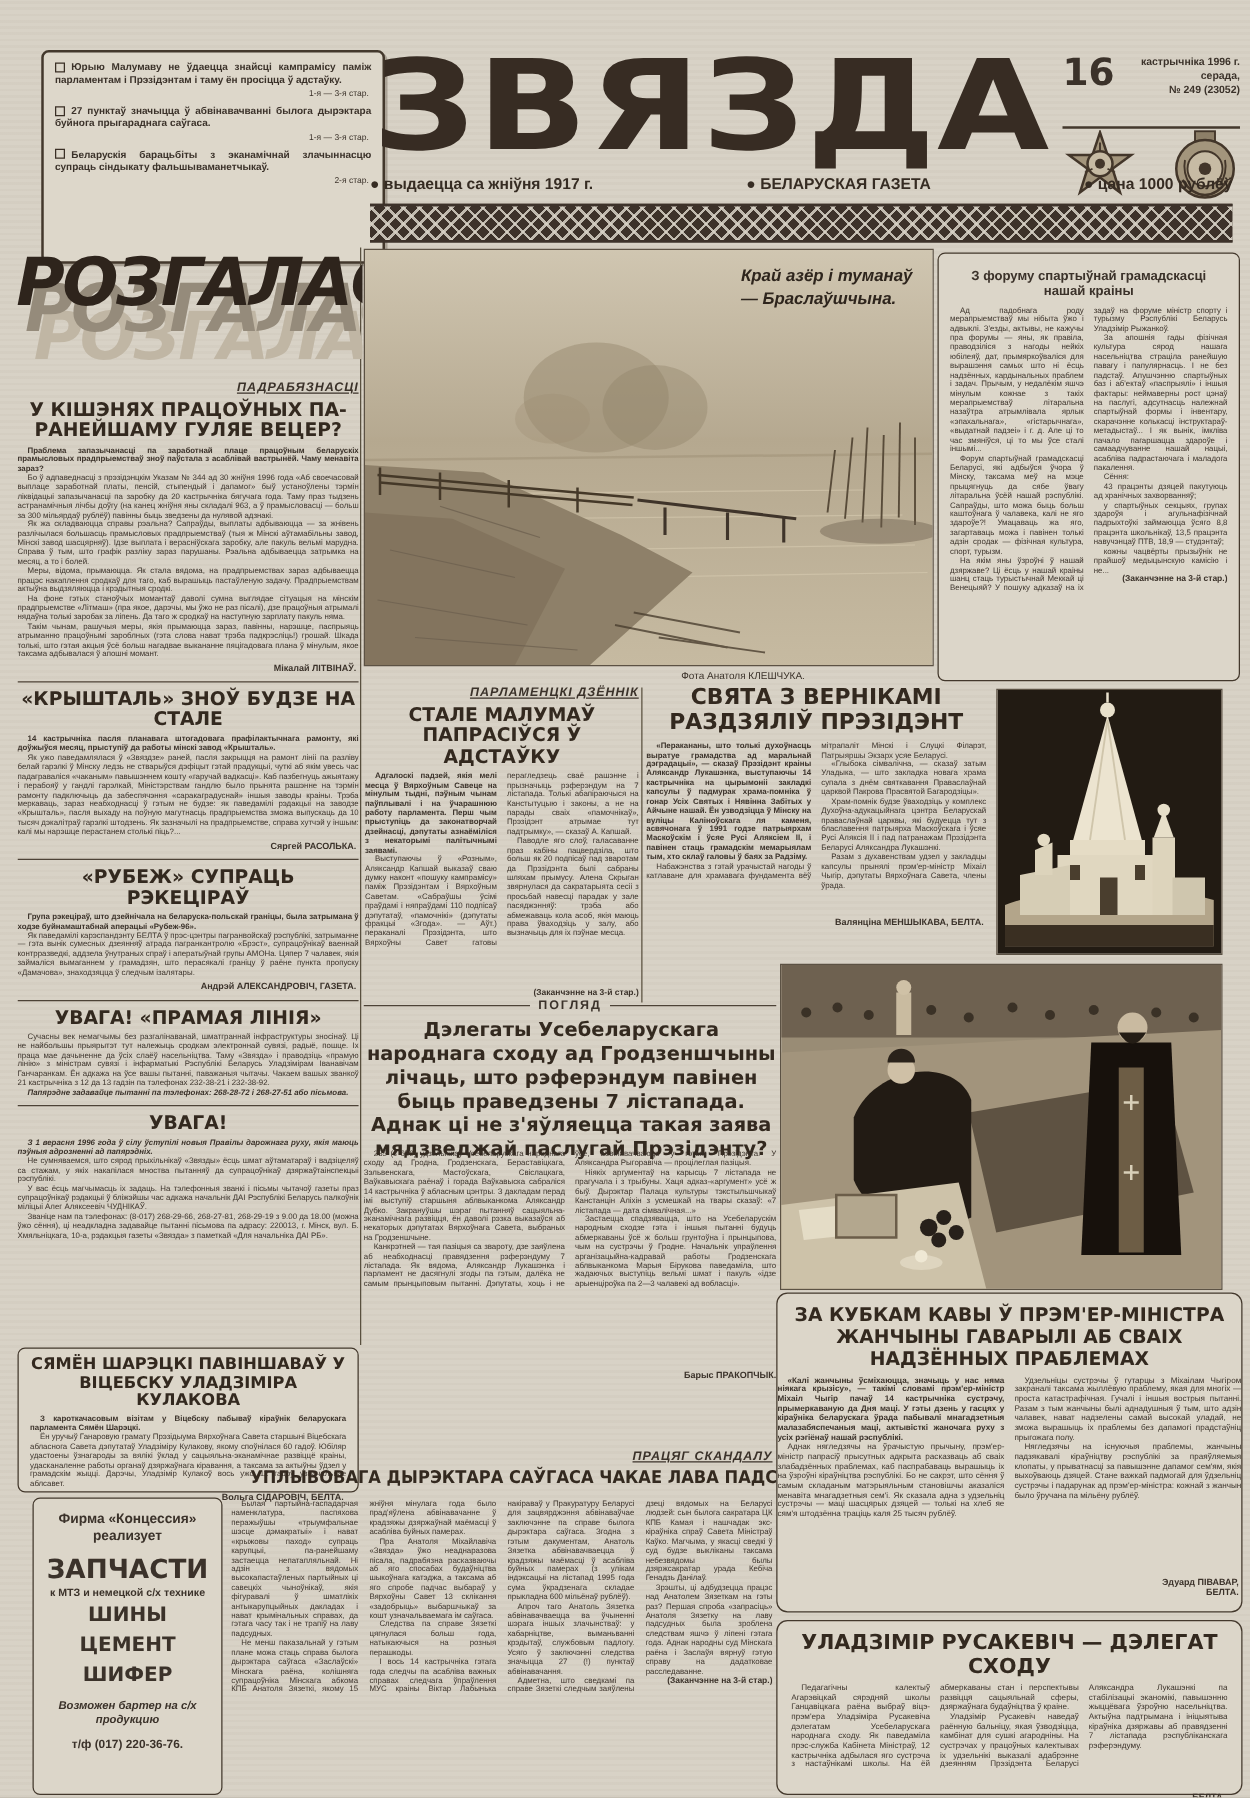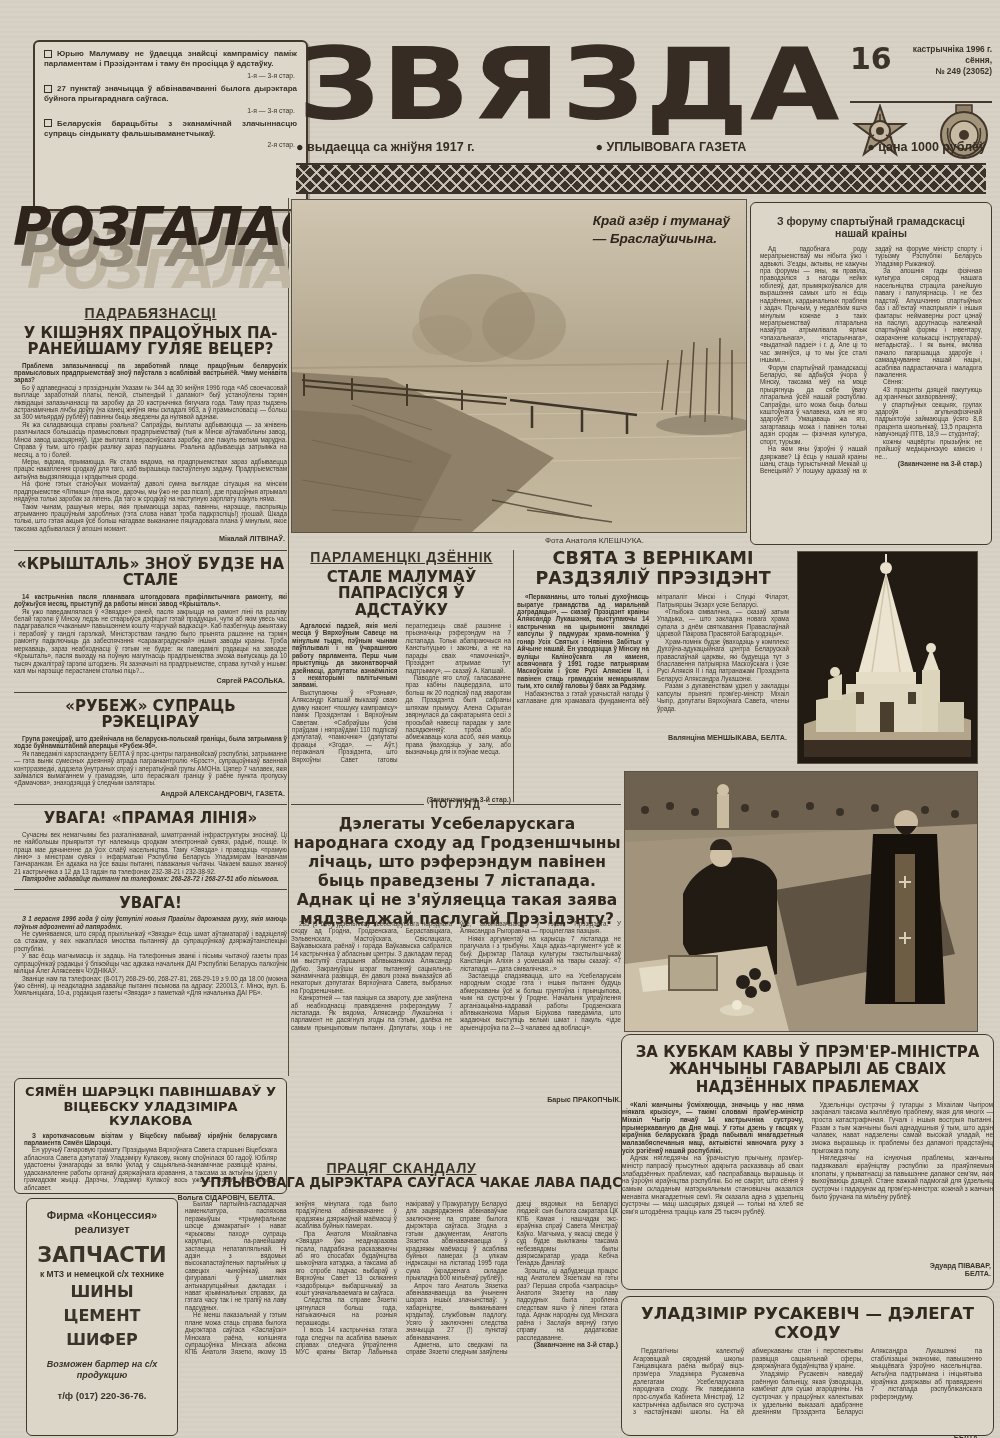--- a/index.html
+++ b/index.html
@@ -25,21 +25,21 @@
                          repeating-linear-gradient(-45deg,rgba(216,210,198,.85) 0 2px,transparent 2px 9px);
         border-top:2px solid #3d322a;border-bottom:2px solid #3d322a;}
   
   .rozgalas{left:10px;top:196px;width:280px;height:102px;overflow:hidden;}
   .rz{position:absolute;font-family:"DejaVu Sans",sans-serif;font-weight:bold;font-style:italic;
         font-size:53px;letter-spacing:-2px;white-space:nowrap;}
   .rz1{top:0;left:3px;color:#2e241c;z-index:3;}
   .rz2{top:21px;left:10px;color:#958b7b;z-index:2;}
   .rz3{top:43px;left:17px;color:#c0b6a4;z-index:1;}
   
-  .art-label{font-size:14px;font-weight:bold;text-decoration:underline;text-align:center;letter-spacing:.8px;margin:3px 0;}
+  .art-label{font-size:10px;font-weight:bold;font-style:italic;text-decoration:underline;text-align:right;letter-spacing:.8px;margin:3px 0;}
   .h-md{font-family:"DejaVu Sans",sans-serif;font-weight:bold;font-size:15px;line-height:1.1;text-align:center;color:#33291f;margin:2px 0 4px;}
   .h-sm{font-family:"DejaVu Sans",sans-serif;font-weight:bold;font-size:13px;line-height:1.12;text-align:center;color:#33291f;margin:1px 0 3px;}
   .body{font-size:6.3px;line-height:1.18;text-align:justify;}
   .body p{margin:0;text-indent:8px;}
   .lead{font-weight:bold;}
   .ital{font-style:italic;font-weight:bold;}
   .byline{text-align:right;font-weight:bold;font-size:7.2px;margin:3px 2px 2px 0;}
   .endnote{font-weight:bold;font-size:6.8px;text-align:right;margin-top:2px;}
   .sep{border-top:1px solid #4c4236;margin:6px 0 5px;}
   .cols2{columns:2;column-gap:8px;}
@@ -110,21 +110,21 @@
     <div class="teaser"><span class="sq"></span><span>Беларускія барацьбіты з эканамічнай злачыннасцю супраць сіндыкату фальшываманетчыкаў.</span></div>
     <div class="teaser-ref">2-я стар.</div>
   </div>
 
   <div class="abs mast">ЗВЯЗДА</div>
 
   <div class="abs issue">
     <div class="issue-num">16</div>
     <div class="issue-meta">
       <div>кастрычніка 1996 г.</div>
-      <div>сёння,</div>
+      <div>серада,</div>
       <div>№ 249 (23052)</div>
     </div>
   </div>
 
   <div class="abs medals">
     <svg width="56" height="56" viewBox="0 0 56 56">
       <polygon points="28,2 34,20 53,20 38,31 44,50 28,38 12,50 18,31 3,20 22,20" fill="#a3957c" stroke="#43362a" stroke-width="2"></polygon>
       <circle cx="28" cy="27" r="10" fill="#c7bba4" stroke="#43362a" stroke-width="2"></circle>
       <circle cx="28" cy="27" r="4" fill="#43362a"></circle>
       <line x1="28" y1="10" x2="28" y2="17" stroke="#43362a" stroke-width="1.5"></line>
@@ -137,21 +137,21 @@
       <circle cx="28" cy="31" r="14" fill="#c7bba4" stroke="#43362a" stroke-width="1.5"></circle>
       <path d="M10,40 Q18,52 28,52 Q38,52 46,40" fill="none" stroke="#43362a" stroke-width="2"></path>
       <path d="M12,24 Q10,34 16,44" fill="none" stroke="#43362a" stroke-width="1.5"></path>
       <path d="M44,24 Q46,34 40,44" fill="none" stroke="#43362a" stroke-width="1.5"></path>
       <circle cx="28" cy="31" r="5" fill="#43362a"></circle>
     </svg>
   </div>
 
   <div class="abs tagline">
     <span>● выдаецца са жніўня 1917 г.</span>
-    <span>● УПЛЫВОВАГА ГАЗЕТА</span>
+    <span>● БЕЛАРУСКАЯ ГАЗЕТА</span>
     <span>● цана 1000 рублёў</span>
   </div>
 
   <div class="abs ornament"></div>
 
   <div class="abs rozgalas">
     <span class="rz rz3">РОЗГАЛАС</span>
     <span class="rz rz2">РОЗГАЛАС</span>
     <span class="rz rz1">РОЗГАЛАС</span>
   </div>

